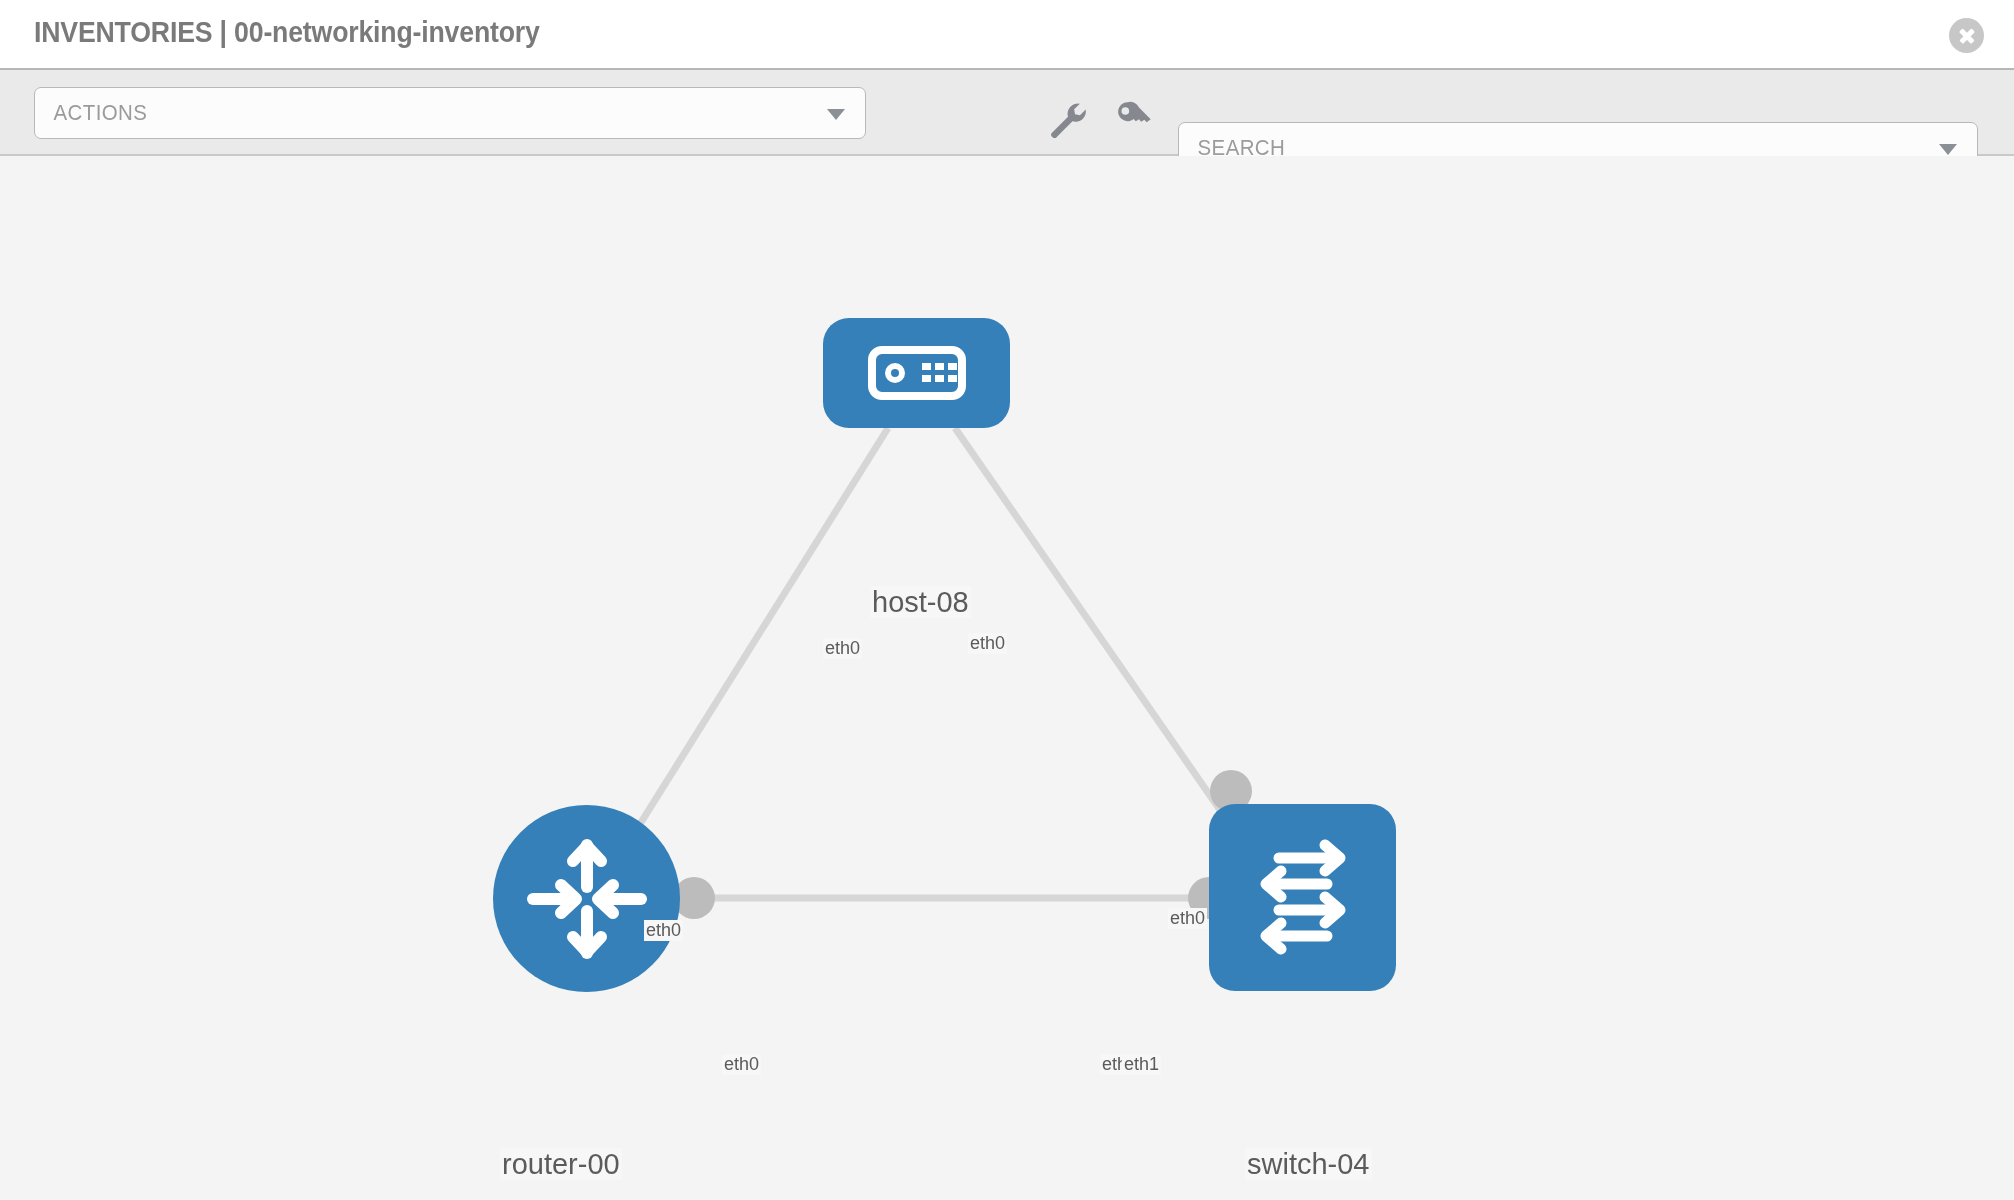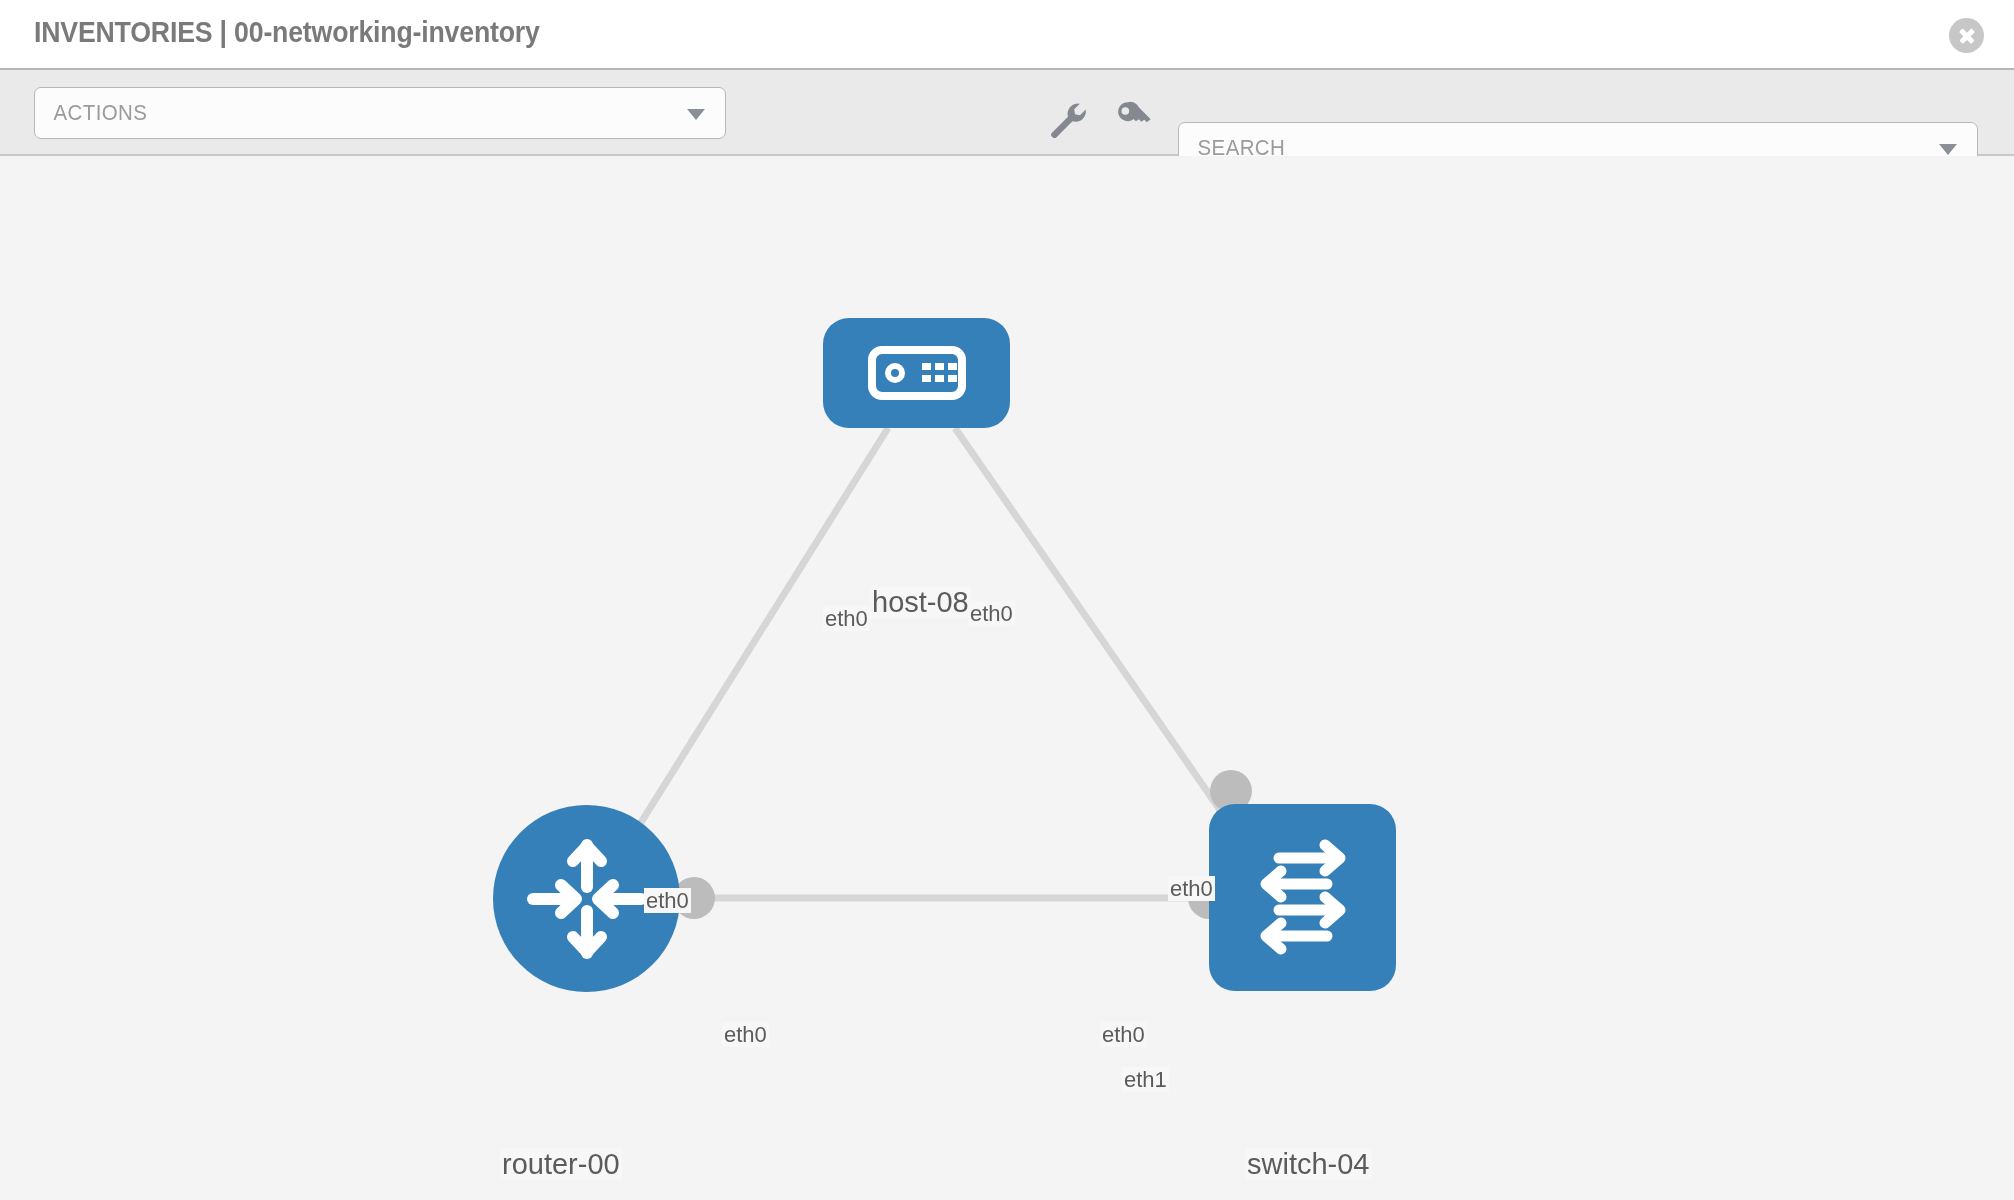--- a/index.html
+++ b/index.html
@@ -93,21 +93,21 @@
   .caret {
     position: absolute;
     right: 20px;
     top: 50%;
     width: 0; height: 0;
     margin-top: -4px;
     border-left: 9px solid transparent;
     border-right: 9px solid transparent;
     border-top: 11px solid #8b8f96;
   }
-  #actions-select { left: 34px; top: 17px; width: 692px; }
+  #actions-select { left: 34px; top: 17px; width: 832px; }
   #search-select  { left: 1178px; top: 17px; width: 800px; margin-top: 35px; }
 
   .tool-icon {
     position: absolute;
     top: 28px;
     width: 40px;
     height: 40px;
     cursor: pointer;
   }
   #wrench-icon { left: 1046px; }
@@ -159,21 +159,21 @@
   }
 
   .lbl {
     position: absolute;
     background: #f7f7f7;
     color: #5b5b5b;
     white-space: nowrap;
     line-height: 1.05;
     padding: 1px 2px;
   }
-  .lbl-if { font-size: 22px; }
+  .lbl-if { font-size: 18px; margin-top: 32px; }
   .lbl-node { font-size: 29px; }
 </style>
 </head>
 <body>
 
 <div id="app">
 
   <div class="header">
     <div class="page-title">INVENTORIES | 00-networking-inventory</div>
     <div class="close-btn"></div>
@@ -265,16 +265,16 @@
     <div class="lbl lbl-node" style="left:870px; top:430px;">host-08</div>
     <div class="lbl lbl-node" style="left:500px; top:992px;">router-00</div>
     <div class="lbl lbl-node" style="left:1245px; top:992px;">switch-04</div>
 
     <div class="lbl lbl-if" style="left:823px; top:450px;">eth0</div>
     <div class="lbl lbl-if" style="left:968px; top:445px;">eth0</div>
     <div class="lbl lbl-if" style="left:644px; top:732px;">eth0</div>
     <div class="lbl lbl-if" style="left:1168px; top:720px;">eth0</div>
     <div class="lbl lbl-if" style="left:722px; top:866px;">eth0</div>
     <div class="lbl lbl-if" style="left:1100px; top:866px;">eth0</div>
-    <div class="lbl lbl-if" style="left:1122px; top:911px;">eth1</div>
+    <div class="lbl lbl-if" style="left:1122px; top:866px;">eth1</div>
 
   </div>
 </div>
 
 </body></html>

